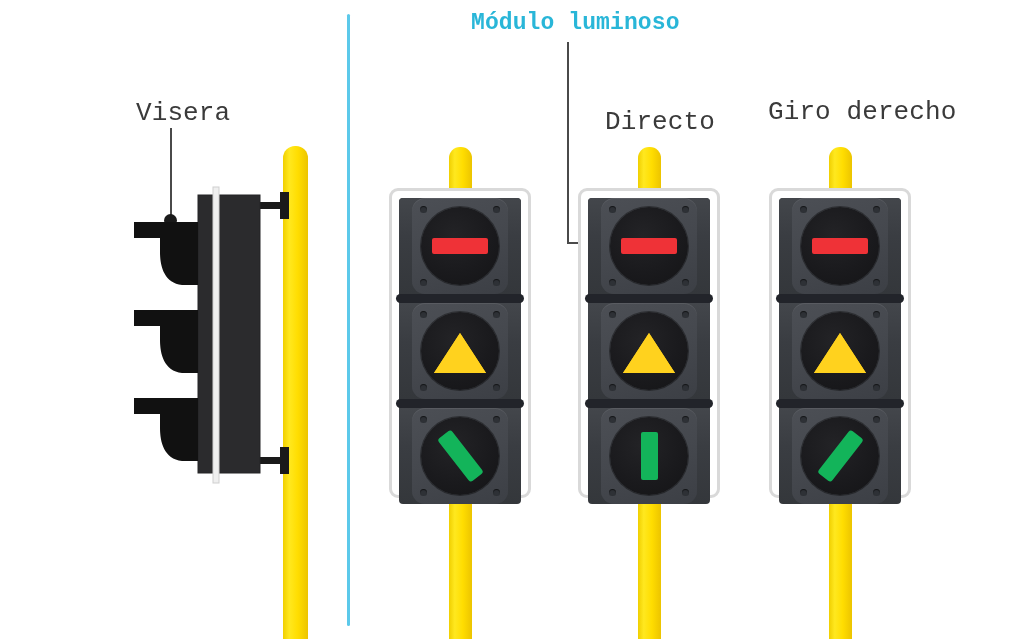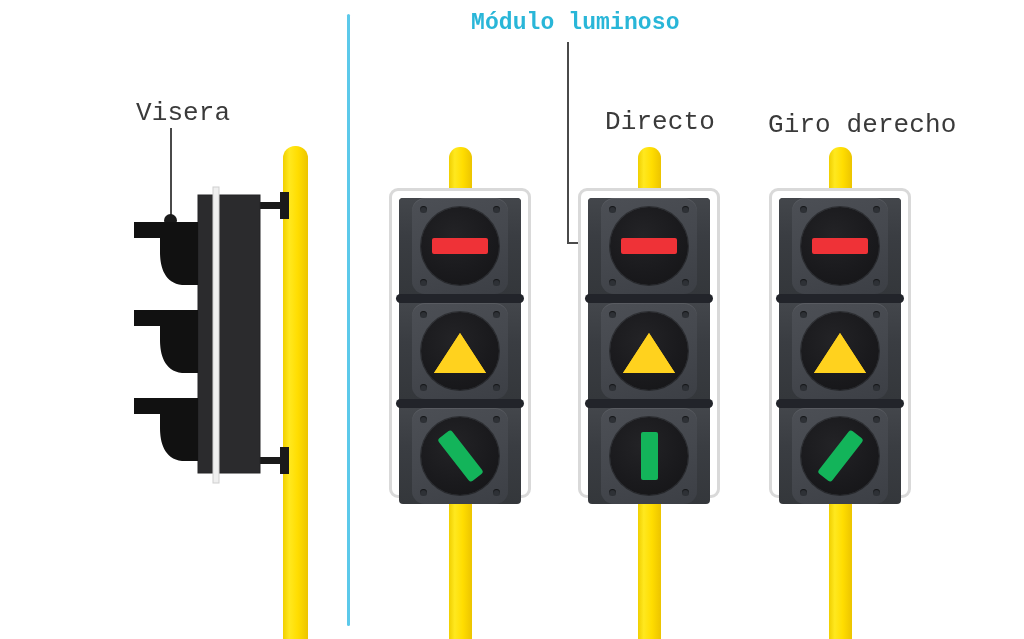--- a/index.html
+++ b/index.html
@@ -21,21 +21,21 @@
     position: absolute;
     color: #3a3a3a;
     font-size: 26px;
     font-weight: 400;
     letter-spacing: .1px;
     white-space: nowrap;
   }
   #label-visera { left: 136px; top: 98px; }
   #label-giro-izq { left: 382px; top: 97px; }
   #label-directo { left: 605px; top: 97px; margin-top: 10px; }
-  #label-giro-der { left: 768px; top: 110px; }
+  #label-giro-der { left: 768px; top: 97px; }
   #label-modulo {
     left: 471px; top: 10px;
     color: #29b6d8;
     font-weight: 700;
     font-size: 23px;
   }
 
   
   #divider {
     position: absolute;

